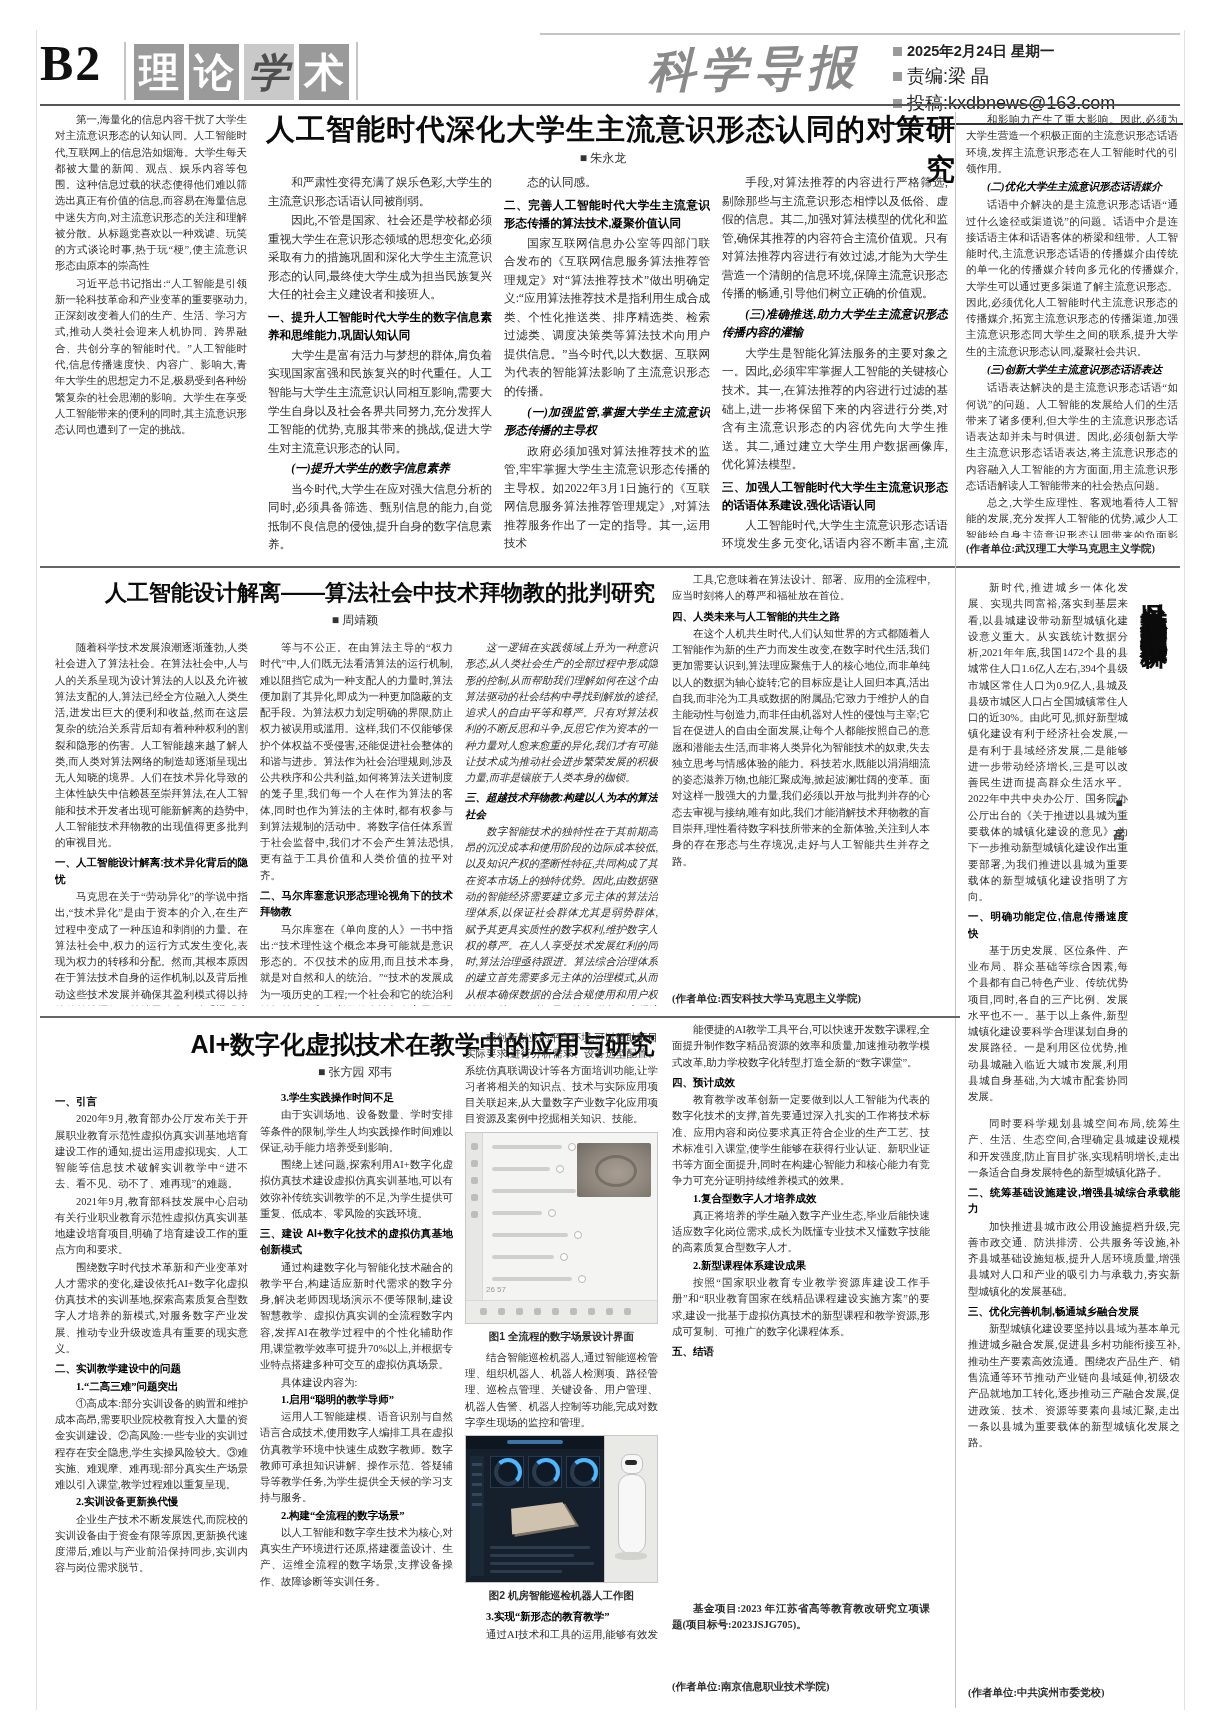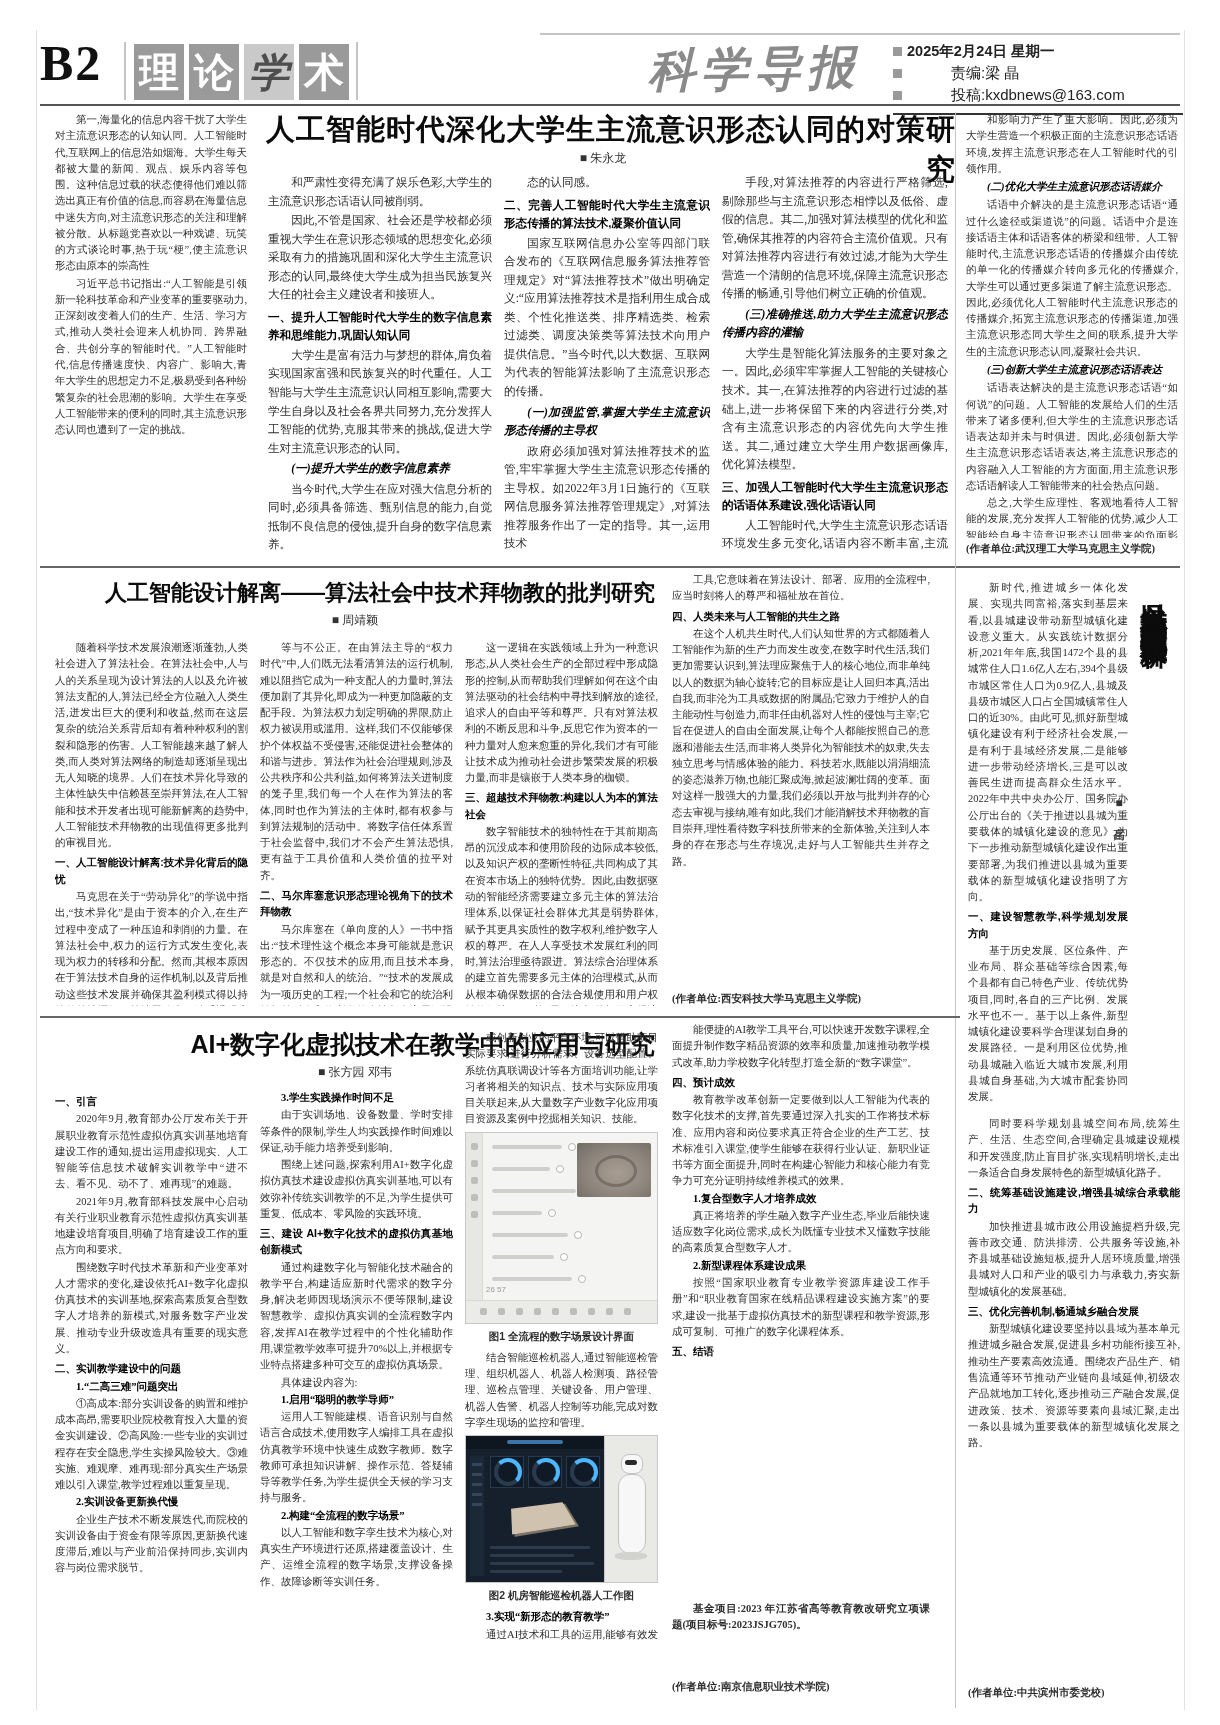--- a/index.html
+++ b/index.html
@@ -17,21 +17,21 @@
   .secbox .bx.light{background:#c9c9c9;color:#4e4e4e;font-family:"DejaVu Serif",serif;
           font-style:italic;}
   .papername{position:absolute;left:648px;top:38px;font-family:"DejaVu Serif",serif;
           font-style:italic;font-weight:bold;font-size:47px;color:#8a8a8a;
           letter-spacing:6px;transform:rotate(-1deg);}
   .dateblock{position:absolute;left:893px;top:42px;width:290px;font-family:"Liberation Sans",sans-serif;
           border-bottom:2px solid #333;padding-bottom:5px;}
   .dateblock .row{display:flex;align-items:center;margin-bottom:3px;color:#222;}
   .dateblock .sq{width:9px;height:9px;background:#9a9a9a;margin-right:5px;flex:0 0 auto;}
   .d1{font-size:14.5px;font-weight:bold;}
-  .d2{font-size:15px;gap:44px;}
+  .d2{font-size:18px;}
   
   .hl{position:absolute;text-align:right;font-family:"Liberation Sans",sans-serif;
       font-weight:bold;color:#0c0c0c;}
   .byline{position:absolute;text-align:center;font-size:12px;color:#333;
       font-family:"Liberation Sans",sans-serif;}
   
   .col{position:absolute;font-size:10.5px;line-height:1.55;text-align:justify;
        color:#2e2e2e;overflow:hidden;}
   .col.f12{font-size:11.6px;line-height:1.6;}
   .blk{margin:0 0 1px 0;}
@@ -168,21 +168,21 @@
   <div class="col" style="left:55px;top:640px;width:193px;height:366px;">
       <div class="blk t-p">随着科学技术发展浪潮逐渐蓬勃,人类社会进入了算法社会。在算法社会中,人与人的关系呈现为设计算法的人以及允许被算法支配的人,算法已经全方位融入人类生活,迸发出巨大的便利和收益,然而在这层复杂的统治关系背后却有着种种权利的割裂和隐形的伤害。人工智能越来越了解人类,而人类对算法网络的制造却逐渐呈现出无人知晓的境界。人们在技术异化导致的主体性缺失中信赖甚至崇拜算法,在人工智能和技术开发者出现可能新解离的趋势中,人工智能技术拜物教的出现值得更多批判的审视目光。</div>
       <div class="blk t-h">一、人工智能设计解离:技术异化背后的隐忧</div>
       <div class="blk t-p">马克思在关于“劳动异化”的学说中指出,“技术异化”是由于资本的介入,在生产过程中变成了一种压迫和剥削的力量。在算法社会中,权力的运行方式发生变化,表现为权力的转移和分配。然而,其根本原因在于算法技术自身的运作机制,以及背后推动这些技术发展并确保其盈利模式得以持续的算法逻辑。算法黑箱由于缺乏透明度和可解释性,导致了人们对于算法如何影响决策过程和结果的不确定性,进而引发权力关系的不平</div>
     </div>
   <div class="col" style="left:260px;top:640px;width:193px;height:366px;">
       <div class="blk t-p">等与不公正。在由算法主导的“权力时代”中,人们既无法看清算法的运行机制,难以阻挡它成为一种支配人的力量时,算法便加剧了其异化,即成为一种更加隐蔽的支配手段。为算法权力划定明确的界限,防止权力被误用或滥用。这样,我们不仅能够保护个体权益不受侵害,还能促进社会整体的和谐与进步。算法作为社会治理规则,涉及公共秩序和公共利益,如何将算法关进制度的笼子里,我们每一个人在作为算法的客体,同时也作为算法的主体时,都有权参与到算法规制的活动中。将数字信任体系置于社会监督中,我们才不会产生算法恐惧,更有益于工具价值和人类价值的拉平对齐。</div>
       <div class="blk t-h">二、马尔库塞意识形态理论视角下的技术拜物教</div>
       <div class="blk t-p">马尔库塞在《单向度的人》一书中指出:“技术理性这个概念本身可能就是意识形态的。不仅技术的应用,而且技术本身,就是对自然和人的统治。”“技术的发展成为一项历史的工程;一个社会和它的统治利益打算对人和物所做的事情都在它里面设计着。”马尔库塞对现代技术理性的批判揭露了一个深刻的事实:技术理性的发展已经演变成为一种技术拜物教,这种现象不仅将科学技术本身当作是神圣不可侵犯的对象,更进一步把科学技术</div>
     </div>
-  <div class="col" style="left:465px;top:640px;width:193px;height:366px;">
+  <div class="col" style="left:465px;top:640px;width:193px;height:366px;font-style:italic;">
       <div class="blk t-p">这一逻辑在实践领域上升为一种意识形态,从人类社会生产的全部过程中形成隐形的控制,从而帮助我们理解如何在这个由算法驱动的社会结构中寻找到解放的途径,追求人的自由平等和尊严。只有对算法权利的不断反思和斗争,反思它作为资本的一种力量对人愈来愈重的异化,我们才有可能让技术成为推动社会进步繁荣发展的积极力量,而非是镶嵌于人类本身的枷锁。</div>
       <div class="blk t-h">三、超越技术拜物教:构建以人为本的算法社会</div>
       <div class="blk t-p">数字智能技术的独特性在于其前期高昂的沉没成本和使用阶段的边际成本较低,以及知识产权的垄断性特征,共同构成了其在资本市场上的独特优势。因此,由数据驱动的智能经济需要建立多元主体的算法治理体系,以保证社会群体尤其是弱势群体,赋予其更具实质性的数字权利,维护数字人权的尊严。在人人享受技术发展红利的同时,算法治理亟待跟进。算法综合治理体系的建立首先需要多元主体的治理模式,从而从根本确保数据的合法合规使用和用户权益的保护。同时还需要注意,警惕数字经济狂欢,加强法律监管保障算法向上向善。以人为本强调人是算法的目的而非</div>
     </div>
   <div class="col" style="left:672px;top:572px;width:258px;height:418px;">
       <div class="blk t-p">工具,它意味着在算法设计、部署、应用的全流程中,应当时刻将人的尊严和福祉放在首位。</div>
       <div class="blk t-h">四、人类未来与人工智能的共生之路</div>
       <div class="blk t-p">在这个人机共生时代,人们认知世界的方式都随着人工智能作为新的生产力而发生改变,在数字时代生活,我们更加需要认识到,算法理应聚焦于人的核心地位,而非单纯以人的数据为轴心旋转;它的目标应是让人回归本真,活出自我,而非沦为工具或数据的附属品;它致力于维护人的自主能动性与创造力,而非任由机器对人性的侵蚀与主宰;它旨在促进人的自由全面发展,让每个人都能按照自己的意愿和潜能去生活,而非将人类异化为智能技术的奴隶,失去独立思考与情感体验的能力。科技若水,既能以涓涓细流的姿态滋养万物,也能汇聚成海,掀起波澜壮阔的变革。面对这样一股强大的力量,我们必须以开放与批判并存的心态去审视与接纳,唯有如此,我们才能消解技术拜物教的盲目崇拜,理性看待数字科技所带来的全新体验,关注到人本身的存在形态与生存境况,走好与人工智能共生并存之路。</div>
     </div>
   <div class="attrline" style="left:672px;top:992px;width:258px;">(作者单位:西安科技大学马克思主义学院)</div>
@@ -296,21 +296,21 @@
       <div class="blk t-p">真正将培养的学生融入数字产业生态,毕业后能快速适应数字化岗位需求,成长为既懂专业技术又懂数字技能的高素质复合型数字人才。</div>
       <div class="blk t-b">2.新型课程体系建设成果</div>
       <div class="blk t-p">按照“国家职业教育专业教学资源库建设工作手册”和“职业教育国家在线精品课程建设实施方案”的要求,建设一批基于虚拟仿真技术的新型课程和教学资源,形成可复制、可推广的数字化课程体系。</div>
       <div class="blk t-h">五、结语</div>
     </div>
   <div class="fundline" style="left:672px;top:1601px;width:258px;">基金项目:2023 年江苏省高等教育教改研究立项课题(项目标号:2023JSJG705)。</div>
   <div class="attrline" style="left:672px;top:1680px;width:258px;">(作者单位:南京信息职业技术学院)</div>
 
   <div class="col" style="left:968px;top:580px;width:160px;height:528px;">
       <div class="blk t-p">新时代,推进城乡一体化发展、实现共同富裕,落实到基层来看,以县城建设带动新型城镇化建设意义重大。从实践统计数据分析,2021年年底,我国1472个县的县城常住人口1.6亿人左右,394个县级市城区常住人口为0.9亿人,县城及县级市城区人口占全国城镇常住人口的近30%。由此可见,抓好新型城镇化建设有利于经济社会发展,一是有利于县域经济发展,二是能够进一步带动经济增长,三是可以改善民生进而提高群众生活水平。2022年中共中央办公厅、国务院办公厅出台的《关于推进以县城为重要载体的城镇化建设的意见》,为下一步推动新型城镇化建设作出重要部署,为我们推进以县城为重要载体的新型城镇化建设指明了方向。</div>
-      <div class="blk t-h">一、建设智慧教学,科学规划发展方向</div>
+      <div class="blk t-h">一、明确功能定位,信息传播速度快</div>
       <div class="blk t-p">基于历史发展、区位条件、产业布局、群众基础等综合因素,每个县都有自己特色产业、传统优势项目,同时,各自的三产比例、发展水平也不一。基于以上条件,新型城镇化建设要科学合理谋划自身的发展路径。一是利用区位优势,推动县城融入临近大城市发展,利用县城自身基础,为大城市配套协同发展。</div>
     </div>
   <div class="sb-title" style="left:1136px;top:582px;height:536px;">以县城为重要载体的新型城镇化建设路径探析</div>
   <div class="sb-author" style="left:1110px;top:796px;height:100px;">■ 高岳</div>
   <div class="col" style="left:968px;top:1116px;width:212px;height:562px;">
       <div class="blk t-p">同时要科学规划县城空间布局,统筹生产、生活、生态空间,合理确定县城建设规模和开发强度,防止盲目扩张,实现精明增长,走出一条适合自身发展特色的新型城镇化路子。</div>
       <div class="blk t-h">二、统筹基础设施建设,增强县城综合承载能力</div>
       <div class="blk t-p">加快推进县城市政公用设施提档升级,完善市政交通、防洪排涝、公共服务等设施,补齐县城基础设施短板,提升人居环境质量,增强县城对人口和产业的吸引力与承载力,夯实新型城镇化的发展基础。</div>
       <div class="blk t-h">三、优化完善机制,畅通城乡融合发展</div>
       <div class="blk t-p">新型城镇化建设要坚持以县域为基本单元推进城乡融合发展,促进县乡村功能衔接互补,推动生产要素高效流通。围绕农产品生产、销售流通等环节推动产业链向县域延伸,初级农产品就地加工转化,逐步推动三产融合发展,促进政策、技术、资源等要素向县域汇聚,走出一条以县城为重要载体的新型城镇化发展之路。</div>

